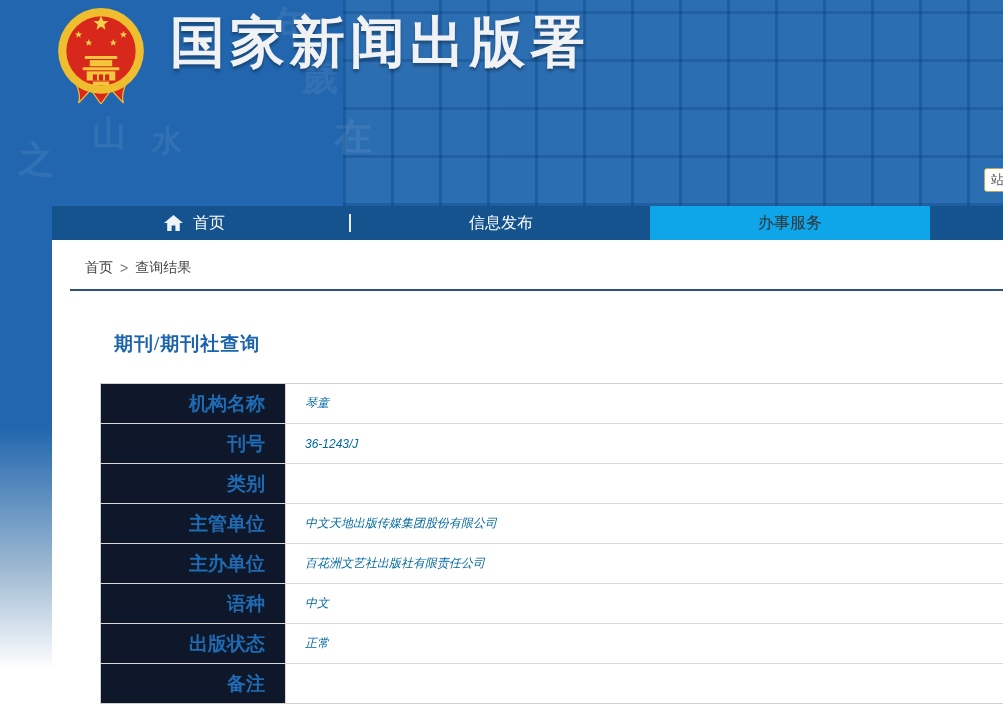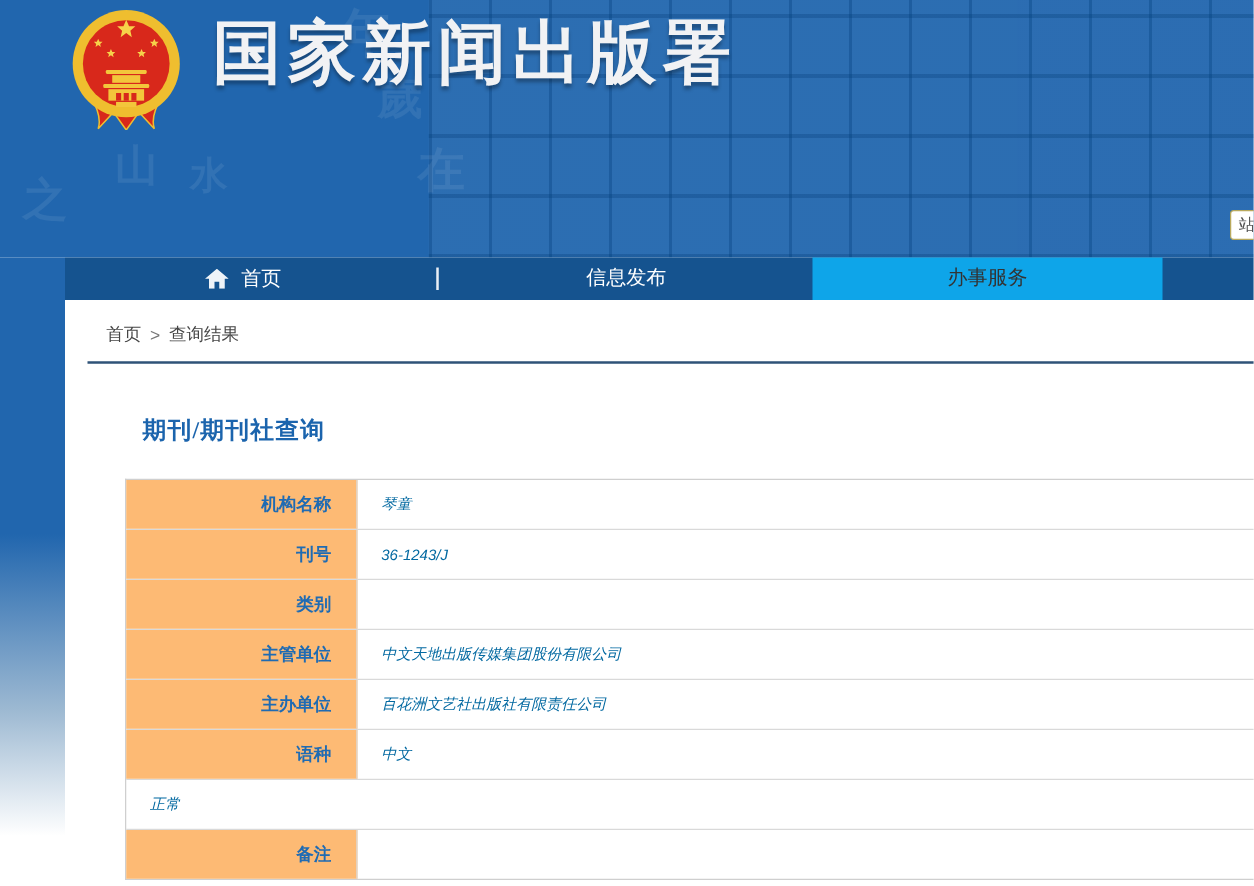--- a/index.html
+++ b/index.html
@@ -92,24 +92,24 @@
     position:absolute;top:91px;left:62px;
     font-size:19px;font-weight:bold;color:#1b64ad;letter-spacing:1px;font-family:Liberation Serif, serif;
   }
   .info-table{
     position:absolute;top:143px;left:48px;right:0;
     border:1px solid #cfcfcf;border-right:none;
   }
   .info-row{display:flex;height:39px;border-bottom:1px solid #d9d9d9;}
   .info-row:last-child{border-bottom:none;}
   .info-row .cell-label{
-    width:185px;box-sizing:border-box;background:#fdba74;
+    width:185px;box-sizing:border-box;background:#0f172a;
     border-right:1px solid #d9d9d9;
     display:flex;align-items:center;justify-content:flex-end;padding-right:20px;
-    color:#1f6bb3;font-weight:bold;font-size:14px;
+    color:#1f6bb3;font-weight:bold;font-size:19px;
   }
   .info-row .cell-value{
     flex:1;display:flex;align-items:center;padding-left:19px;
     color:#0369a1;font-size:12px;font-style:italic;
   }
 </style>
 </head>
 <body>
 
 <div class="header">
@@ -196,20 +196,21 @@
     </div>
     <div class="info-row">
       <div class="cell-label">主办单位</div>
       <div class="cell-value">百花洲文艺社出版社有限责任公司</div>
     </div>
     <div class="info-row">
       <div class="cell-label">语种</div>
       <div class="cell-value">中文</div>
     </div>
     <div class="info-row">
+      <div class="cell-label">出版状态</div>
       <div class="cell-value">正常</div>
     </div>
     <div class="info-row">
       <div class="cell-label">备注</div>
       <div class="cell-value"></div>
     </div>
   </div>
 </div>
 
 </body></html>

